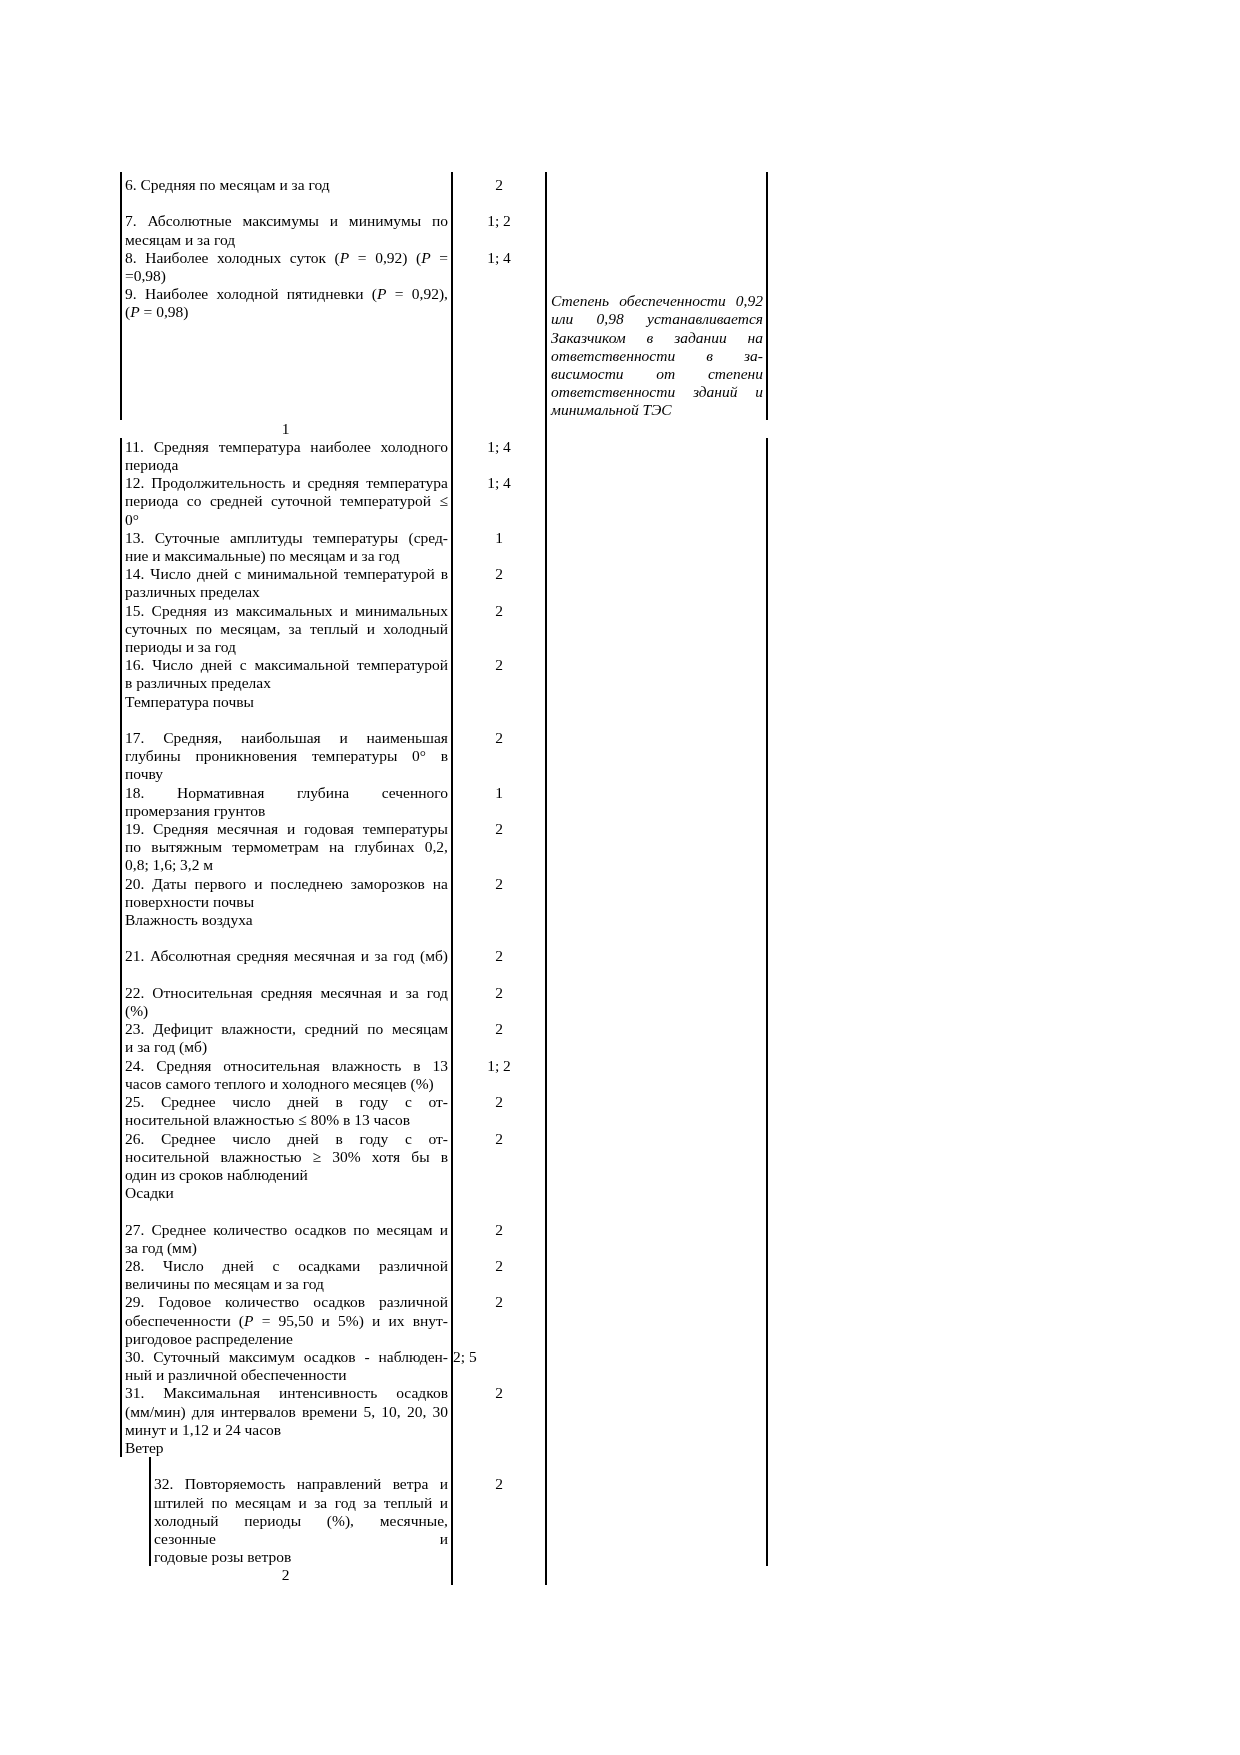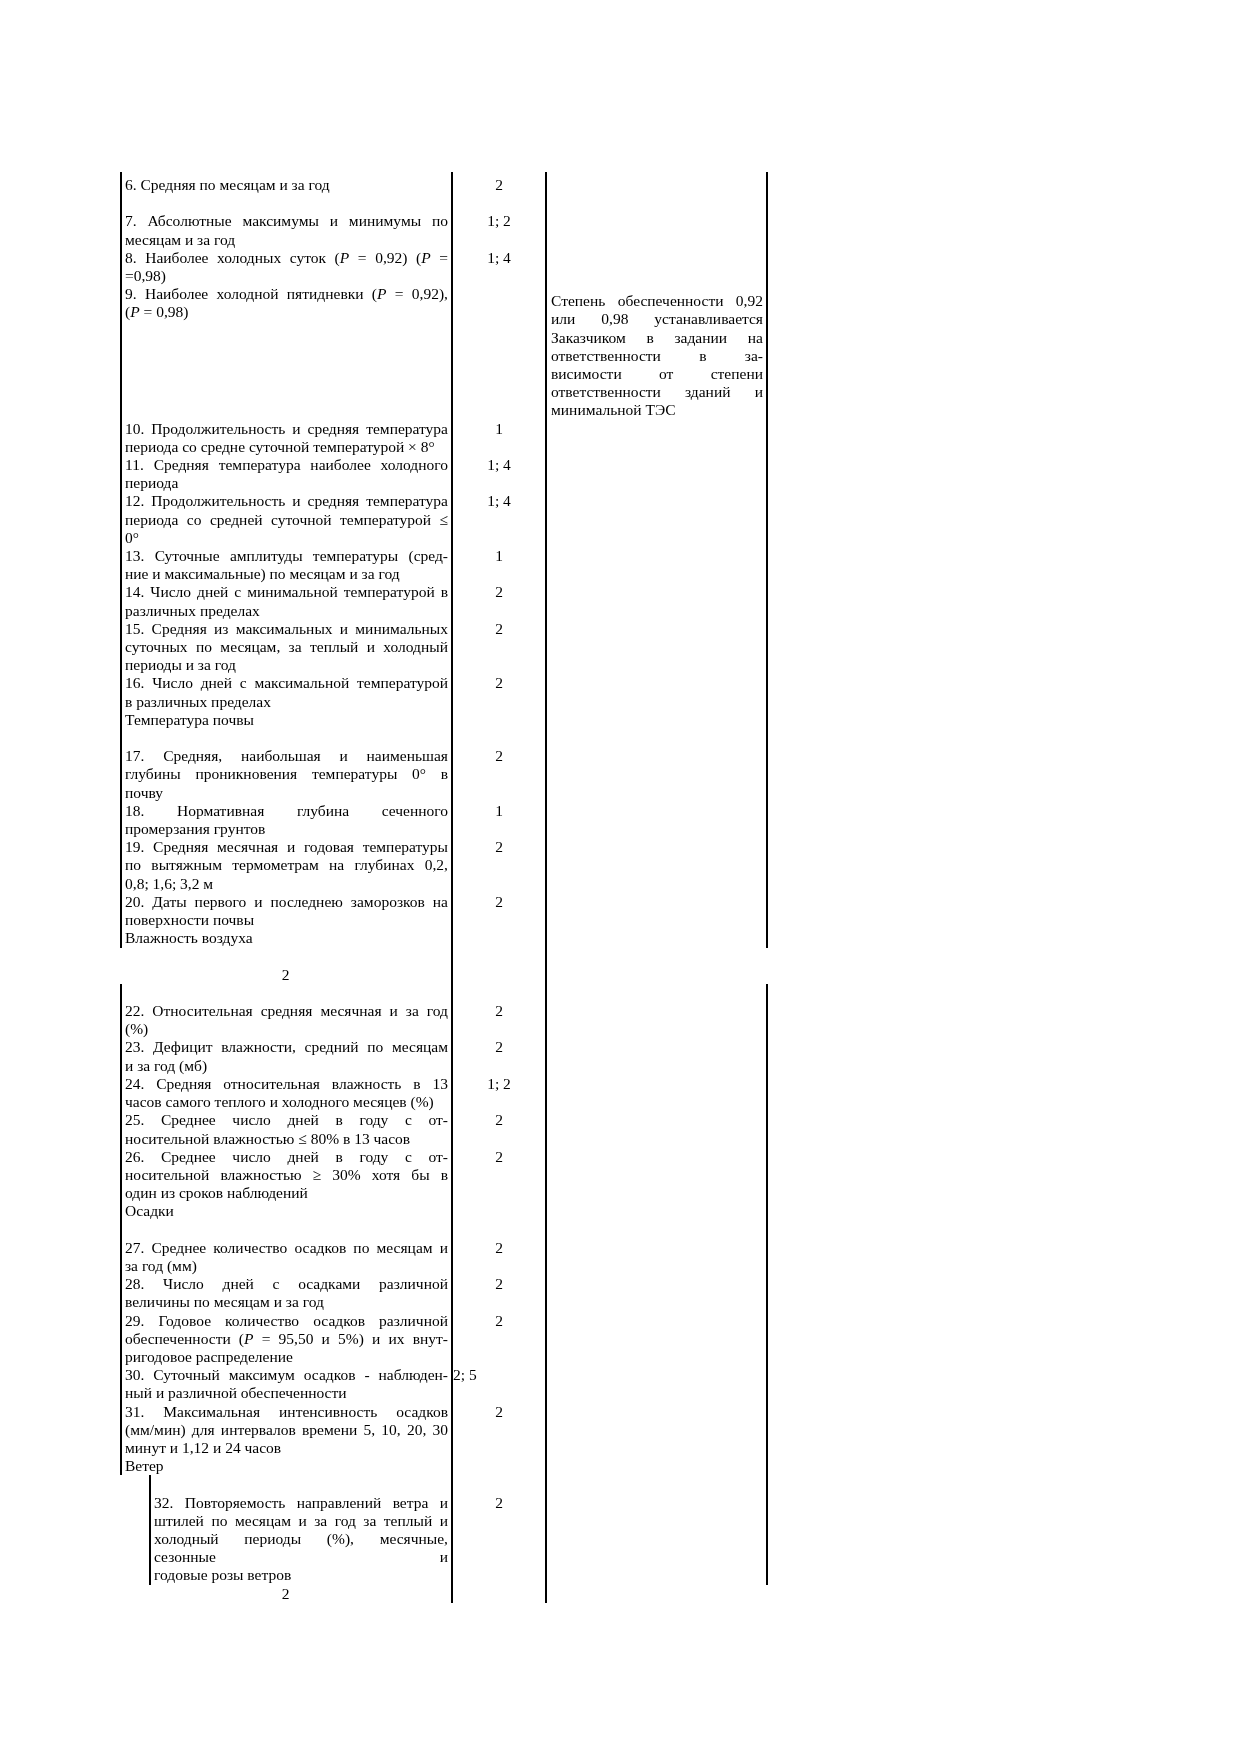--- a/index.html
+++ b/index.html
@@ -72,36 +72,32 @@
         </div>
     <div class="c c3"></div>
   </div>
       <div class="row">
     <div class="c c1">
           <div class="line j">9. Наиболее холодной пятидневки (<i>P</i> = 0,92),</div>
           <div class="line">(<i>P</i> = 0,98)</div>
         </div>
     <div class="c c2"></div>
     <div class="c c3">
-          <div class="note" style="padding-top: 7px;">
+          <div class="note" style="padding-top: 7px; font-style: italic;">
             <div class="line j">Степень обеспеченности 0,92</div>
             <div class="line j">или 0,98 устанавливается</div>
             <div class="line j">Заказчиком в задании на</div>
             <div class="line j">ответственности в за-</div>
             <div class="line j">висимости от степени</div>
             <div class="line j">ответственности зданий и</div>
             <div class="line">минимальной ТЭС</div>
           </div>
         </div>
   </div>
       <div class="row">
-    <div class="c c1">
-          <div class="line j">10. Продолжительность и средняя температура</div>
-          <div class="line">периода со средне суточной температурой × 8°</div>
-        </div>
     <div class="c c2">
           <div class="line" style="text-align: center;">1</div>
         </div>
     <div class="c c3"></div>
   </div>
       <div class="row">
     <div class="c c1">
           <div class="line j">11. Средняя температура наиболее холодного</div>
           <div class="line">периода</div>
         </div>
@@ -212,20 +208,23 @@
     <div class="c c3"></div>
   </div>
       <div class="row">
     <div class="c c1">
           <div class="line">Влажность воздуха</div>
         </div>
     <div class="c c2"></div>
     <div class="c c3"></div>
   </div>
       <div class="row">
+    <div class="c c1" style="padding-top: 18.2px;">
+          <div class="line j">21. Абсолютная средняя месячная и за год (мб)</div>
+        </div>
     <div class="c c2" style="padding-top: 18.2px;">
           <div class="line" style="text-align: center;">2</div>
         </div>
     <div class="c c3" style="padding-top: 18.2px;"></div>
   </div>
       <div class="row">
     <div class="c c1" style="padding-top: 18.2px;">
           <div class="line j">22. Относительная средняя месячная и за год</div>
           <div class="line">(%)</div>
         </div>

